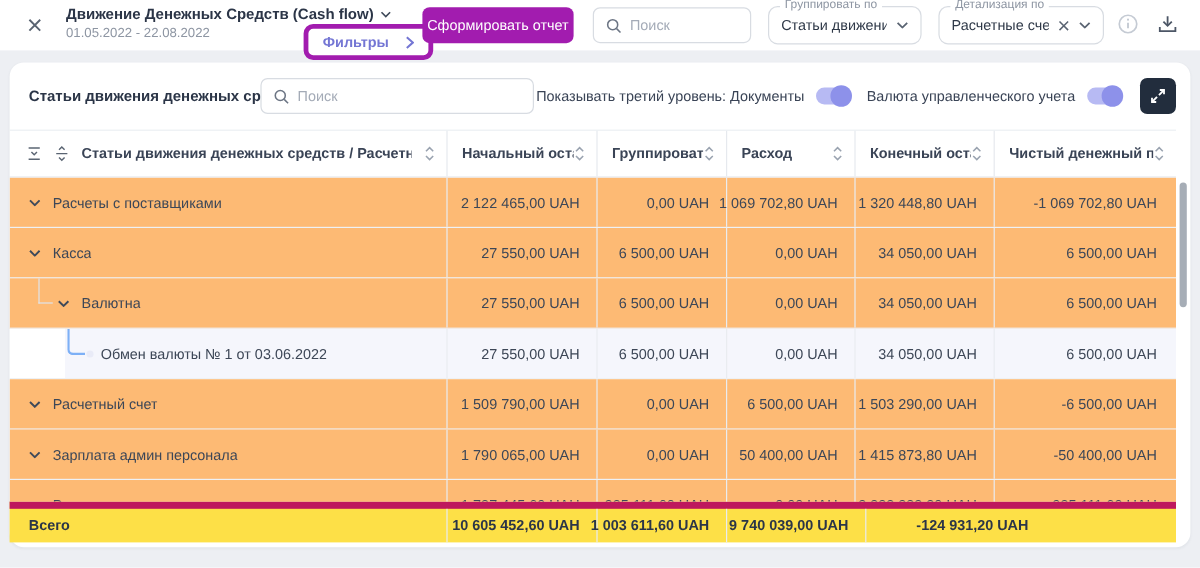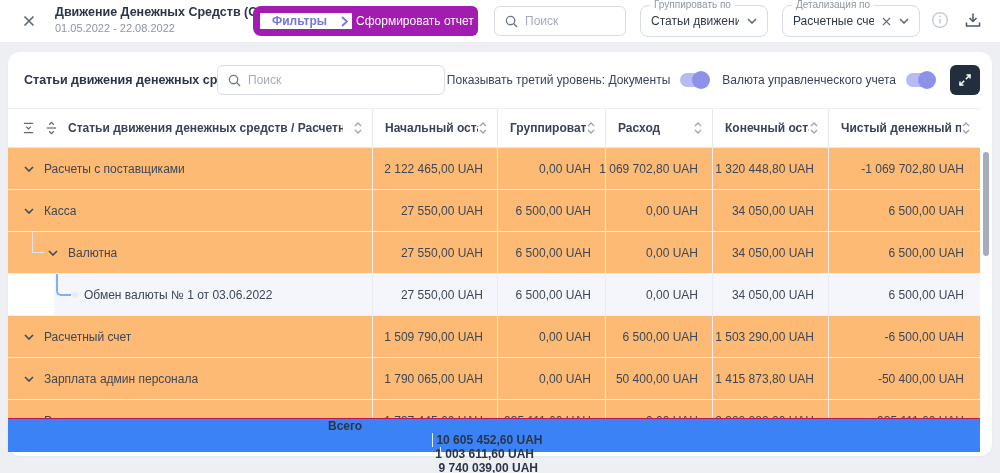--- a/index.html
+++ b/index.html
@@ -10,22 +10,22 @@
     color:#3a4456;
     position:relative;
   }
   
   .topbar { position:absolute; top:0; left:0; width:1000px; height:42px; background:#ffffff; }
   .close-btn { position:absolute; left:21px; top:13px; width:16px; height:16px; cursor:pointer; }
   .title-block { position:absolute; left:55px; top:5px; }
   .title-row { display:flex; align-items:center; gap:6px; }
   .report-title { font-size:12.5px; font-weight:700; color:#2b3547; }
   .date-range { font-size:11px; color:#8e96a3; margin-top:3px; }
-  .btn-filters { position:absolute; left:253px; top:6px; height:30px; padding:0 12px;
-    background:#fff; border:7px solid #a21caf; border-radius:8px;
+  .btn-filters { position:absolute; left:253px; top:20px; height:30px; padding:0 12px;
+    background:#fff; border:4px solid #a21caf; border-radius:8px;
     display:flex; align-items:center; gap:14px; color:#7476d4; font-size:12px; font-weight:600; cursor:pointer; }
   .btn-report { position:absolute; left:352px; top:6px; height:30px; padding:0 4px;
     background:#a21caf; color:#fff; border:none; border-radius:6px; font-size:12px;
     font-family:"Liberation Sans",sans-serif; display:flex; align-items:center; cursor:pointer; }
   .search-box { position:absolute; display:flex; align-items:center; gap:7px;
     border:1px solid #d8dce2; border-radius:6px; background:#fff; padding:0 10px; }
   .search-box input { border:none; outline:none; font-size:12px; width:100%; color:#3a4456;
     font-family:"Liberation Sans",sans-serif; background:transparent; }
   .search-box input::placeholder { color:#a4abb7; }
   .topbar .search-box { left:494px; top:6px; width:132px; height:30px; }
@@ -75,21 +75,21 @@
   .lvl3 .labelwrap { padding-left:76px; }
   .chev { display:flex; cursor:pointer; flex:0 0 auto; }
   .connector { display:none; position:absolute; pointer-events:none; }
   .lvl2 .connector { display:block; left:24px; top:0; width:12px; height:21px;
     border-left:1px solid #dfe3e9; border-bottom:1px solid #dfe3e9; }
   .lvl3 .connector { display:block; left:48px; top:0; width:15px; height:22px;
     border-left:2px solid #7db0f6; border-bottom:2px solid #7db0f6; border-bottom-left-radius:5px; }
   .doc-dot { display:none; }
   .lvl3 .doc-dot { display:block; position:absolute; left:64px; top:18px; width:6px; height:6px;
     border-radius:50%; background:#e9ebf7; }
-  .trow-total { display:flex; height:34px; border-top:1px solid #be185d; align-items:center; background:#3b82f6;flex-direction:column; }
+  .trow-total { display:flex; height:34px; border-top:6px solid #be185d; align-items:center; background:#fde047; }
   .trow-total .td { font-weight:700; color:#2b3547; }
   .trow-total .td.c0 { padding-left:16px; }
   .trow-total .td.num { border-left:1px solid #e9ecf0; }
   .vscrollbar { position:absolute; right:3px; top:100px; width:6px; height:104px;
     background:#a6adb6; border-radius:3px; cursor:grab; }
   svg { display:block; }
 </style>
 </head>
 <body>
 

